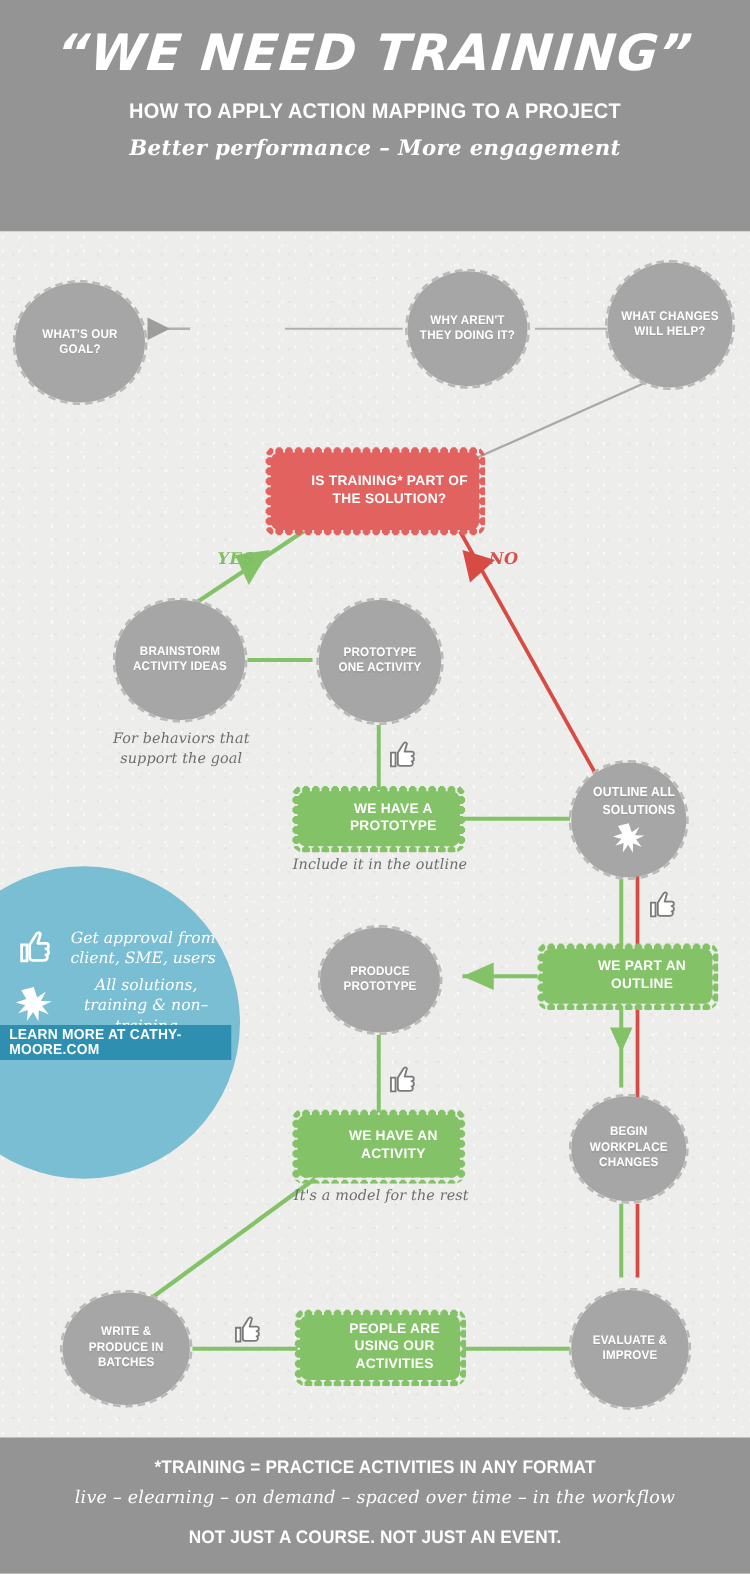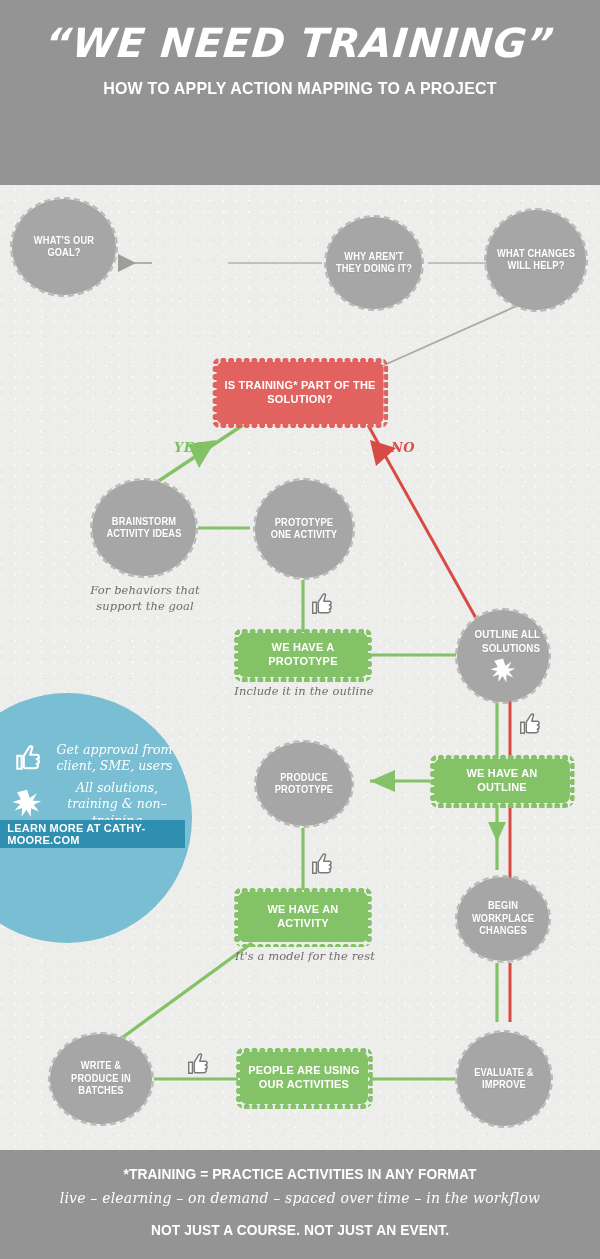--- a/index.html
+++ b/index.html
@@ -66,21 +66,21 @@
   .circle.big .lbl{font-size:10.5px;}
 
   
   .scallop{
     color:#fff;font-weight:bold;
     font-size:11px;letter-spacing:.2px;line-height:1.25;
     transform:scaleX(.97);
     border-radius:7px;
     padding:0 10px;
   }
-  .scallop .inner{transform:scaleX(1.03);}
+  .scallop .inner{transform:scaleX(1.03);margin-left:24px;}
   .sc-green{background:#84c268;}
   .sc-red{background:#e2625f;}
   .scallop::before{
     content:"";position:absolute;inset:-5px;border-radius:10px;
     background:radial-gradient(circle at 4px 4px, currentColor 3.2px, transparent 3.4px);
     background-size:8px 8px;
     z-index:-1;
   }
   .sc-green::before{color:#84c268;}
   .sc-red::before{color:#e2625f;}
@@ -109,20 +109,21 @@
   svg{display:block;overflow:visible;}
 </style>
 </head>
 <body>
 
 <div id="stage">
 
   <div class="band" id="header-band">
     <div class="t-main">“WE NEED TRAINING”</div>
     <div class="t-sub">HOW TO APPLY ACTION MAPPING TO A PROJECT</div>
+    <div class="t-tag">Better performance – More engagement</div>
   </div>
 
   <svg width="600" height="1259" style="position:absolute;left:0;top:0;">
 
     <line x1="118" y1="263" x2="152" y2="263" stroke="#b0b0ae" stroke-width="2"></line>
     <polygon points="118,254 136,263 118,272" fill="#9d9d9b"></polygon>
     <line x1="228" y1="263" x2="322" y2="263" stroke="#b0b0ae" stroke-width="1.6"></line>
     <line x1="428" y1="263" x2="486" y2="263" stroke="#b0b0ae" stroke-width="1.6"></line>
 
     <line x1="530" y1="300" x2="382" y2="366" stroke="#a9a9a7" stroke-width="1.8"></line>
@@ -154,21 +155,21 @@
 
     <line x1="303" y1="828" x2="303" y2="890" stroke="#84c268" stroke-width="3.2"></line>
 
     <line x1="252" y1="943" x2="119" y2="1040" stroke="#84c268" stroke-width="3.4"></line>
 
     <line x1="154" y1="1079" x2="238" y2="1079" stroke="#84c268" stroke-width="3.2"></line>
 
     <line x1="370" y1="1079" x2="456" y2="1079" stroke="#84c268" stroke-width="3.2"></line>
   </svg>
 
-  <div class="node circle" style="left:10px;top:197px;width:108px;height:100px;align-items:center;">
+  <div class="node circle" style="left:10px;top:224px;width:108px;height:100px;align-items:center;">
     <span class="lbl">WHAT'S OUR GOAL?</span>
   </div>
   <div class="node circle" style="left:324px;top:215px;width:100px;height:96px;">
     <span class="lbl">WHY AREN'T THEY DOING IT?</span>
   </div>
   <div class="node circle" style="left:484px;top:208px;width:104px;height:104px;">
     <span class="lbl">WHAT CHANGES WILL HELP?</span>
   </div>
 
   <div class="node scallop sc-red" style="left:214px;top:362px;width:172px;height:62px;">
@@ -203,21 +204,21 @@
       <path d="M12 0.5 L14.2 7.2 L19.8 3.4 L16.6 9.4 L23.5 9.6 L17.4 12.6 L21.6 18 L15.2 15.3 L15 22.4 L11.6 16.5 L7.6 22.2 L8.2 15.2 L2 17.2 L6.6 12.2 L0.5 10.4 L7.2 8.2 L4 2.6 Z" fill="#fff"></path>
     </svg>
   </div>
 
   <svg style="position:absolute;left:518px;top:712px;" width="22" height="24" viewBox="0 0 24 26">
     <path d="M7 11 L7 23 L3 23 L3 11 Z" fill="#fff" stroke="#7a7a78" stroke-width="1.6"></path>
     <path d="M9 11 L14 3 Q16 1 17 3 L15 10 L21 10 Q23 10 23 12 Q23 14 21 14 Q23 14 23 16.5 Q23 18.5 21 18.5 Q22.5 19 22 21 Q21.5 22.5 19.5 22.5 L11 22.5 Q9 22.5 9 20.5 Z" fill="#fff" stroke="#7a7a78" stroke-width="1.6" stroke-linejoin="round"></path>
   </svg>
 
   <div class="node scallop sc-green" style="left:432px;top:759px;width:140px;height:44px;">
-    <span class="inner">WE HAVE AN OUTLINE</span>
+    <span class="inner">WE PART AN OUTLINE</span>
   </div>
 
   <div class="node circle" style="left:254px;top:740px;width:100px;height:88px;">
     <span class="lbl">PRODUCE PROTOTYPE</span>
   </div>
 
   <svg style="position:absolute;left:310px;top:852px;" width="22" height="24" viewBox="0 0 24 26">
     <path d="M7 11 L7 23 L3 23 L3 11 Z" fill="#fff" stroke="#7a7a78" stroke-width="1.6"></path>
     <path d="M9 11 L14 3 Q16 1 17 3 L15 10 L21 10 Q23 10 23 12 Q23 14 21 14 Q23 14 23 16.5 Q23 18.5 21 18.5 Q22.5 19 22 21 Q21.5 22.5 19.5 22.5 L11 22.5 Q9 22.5 9 20.5 Z" fill="#fff" stroke="#7a7a78" stroke-width="1.6" stroke-linejoin="round"></path>
   </svg>

